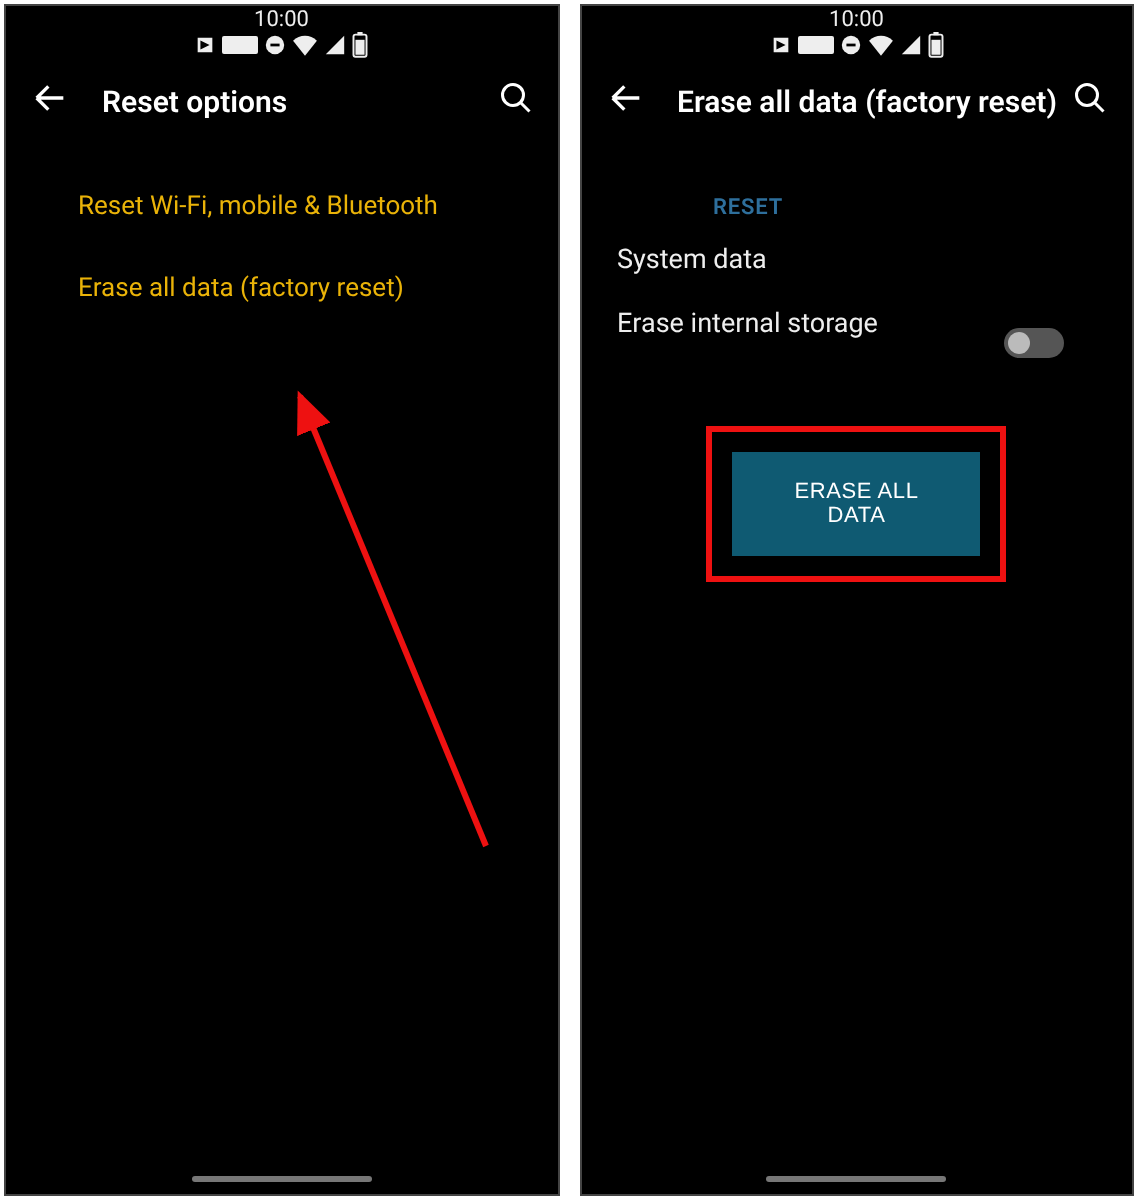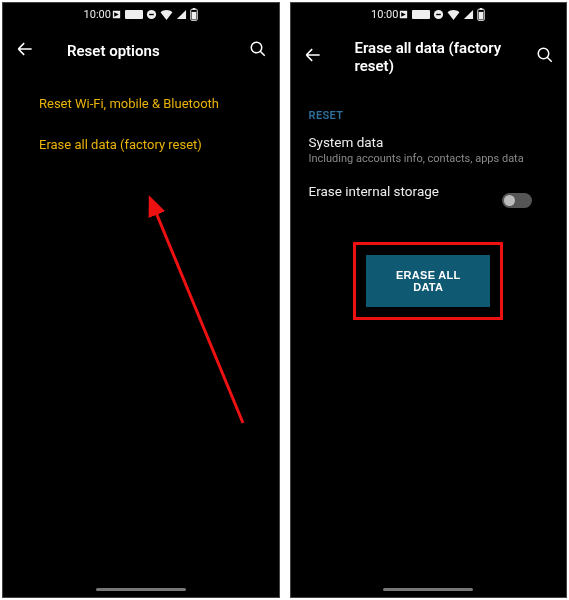--- a/index.html
+++ b/index.html
@@ -17,32 +17,32 @@
     flex: 1;
     background: #000;
     border: 1px solid #444;
     overflow: hidden;
     color: #eee;
   }
   .status-bar {
     height: 22px;
     display: flex;
     align-items: center;
-    justify-content: center;
+    justify-content: flex-start;
     padding: 0 10px;
     font-size: 11px;
     color: #eee;
+    flex-direction: column;
   }
   .status-icons { display: flex; gap: 3px; align-items: center; }
   .status-icons svg { display:block; }
   .titlebar {
     display: flex;
     align-items: center;
     padding: 14px 12px 14px 12px;
-    gap: 16px;
   }
   .back-icon { width: 22px; flex: 0 0 22px; }
   .title {
     flex: 1;
     margin-left: 14px;
     font-size: 15px;
     font-weight: 600;
     color: #fff;
   }
   .search-icon { width: 22px; flex: 0 0 22px; text-align:right; }
@@ -51,20 +51,21 @@
     padding: 13px 18px 13px 36px;
     font-size: 13px;
     color: #eab308;
   }
   .section-label {
     padding: 14px 18px 6px 18px;
     font-size: 11px;
     font-weight: 600;
     letter-spacing: .4px;
     color: #2e6f9c;
+    margin-left: 48px;
   }
   .row {
     display:flex;
     align-items:flex-start;
     padding: 6px 34px 10px 18px;
   }
   .row .txt { flex:1; }
   .row-title { font-size: 13.5px; color:#eee; }
   .row-sub { font-size: 11px; color:#8a8a8a; line-height:1.35; margin-top:2px; }
   .toggle {
@@ -79,21 +80,21 @@
     margin: 24px auto 0 auto;
     width: 150px;
     padding: 10px;
     border: 3px solid #e11;
     display:flex; justify-content:center;
   }
   .erase-btn{
     background:#0f5a72;
     color:#fff;
     font-size:11px;
-    font-weight:700;
+    font-weight:400;
     letter-spacing:.3px;
     padding: 14px 16px;
     border:none;
   }
   .home-indicator{
     position:absolute; bottom:6px; left:50%;
     transform:translateX(-50%);
     width:90px; height:3px; border-radius:3px; background:#777;
   }
   .arrow-svg{
@@ -205,21 +206,20 @@
           <line x1="15" y1="15" x2="21" y2="21" stroke="#fff" stroke-width="2"></line>
         </svg>
     </span>
   </div>
 
   <div class="content">
     <div class="section-label">RESET</div>
     <div class="row">
       <div class="txt">
         <div class="row-title">System data</div>
-        <div class="row-sub">Including accounts info, contacts, apps data</div>
       </div>
     </div>
 
     <div class="row">
       <div class="txt">
         <div class="row-title">Erase internal storage</div>
       </div>
       <div class="toggle"></div>
     </div>
 

